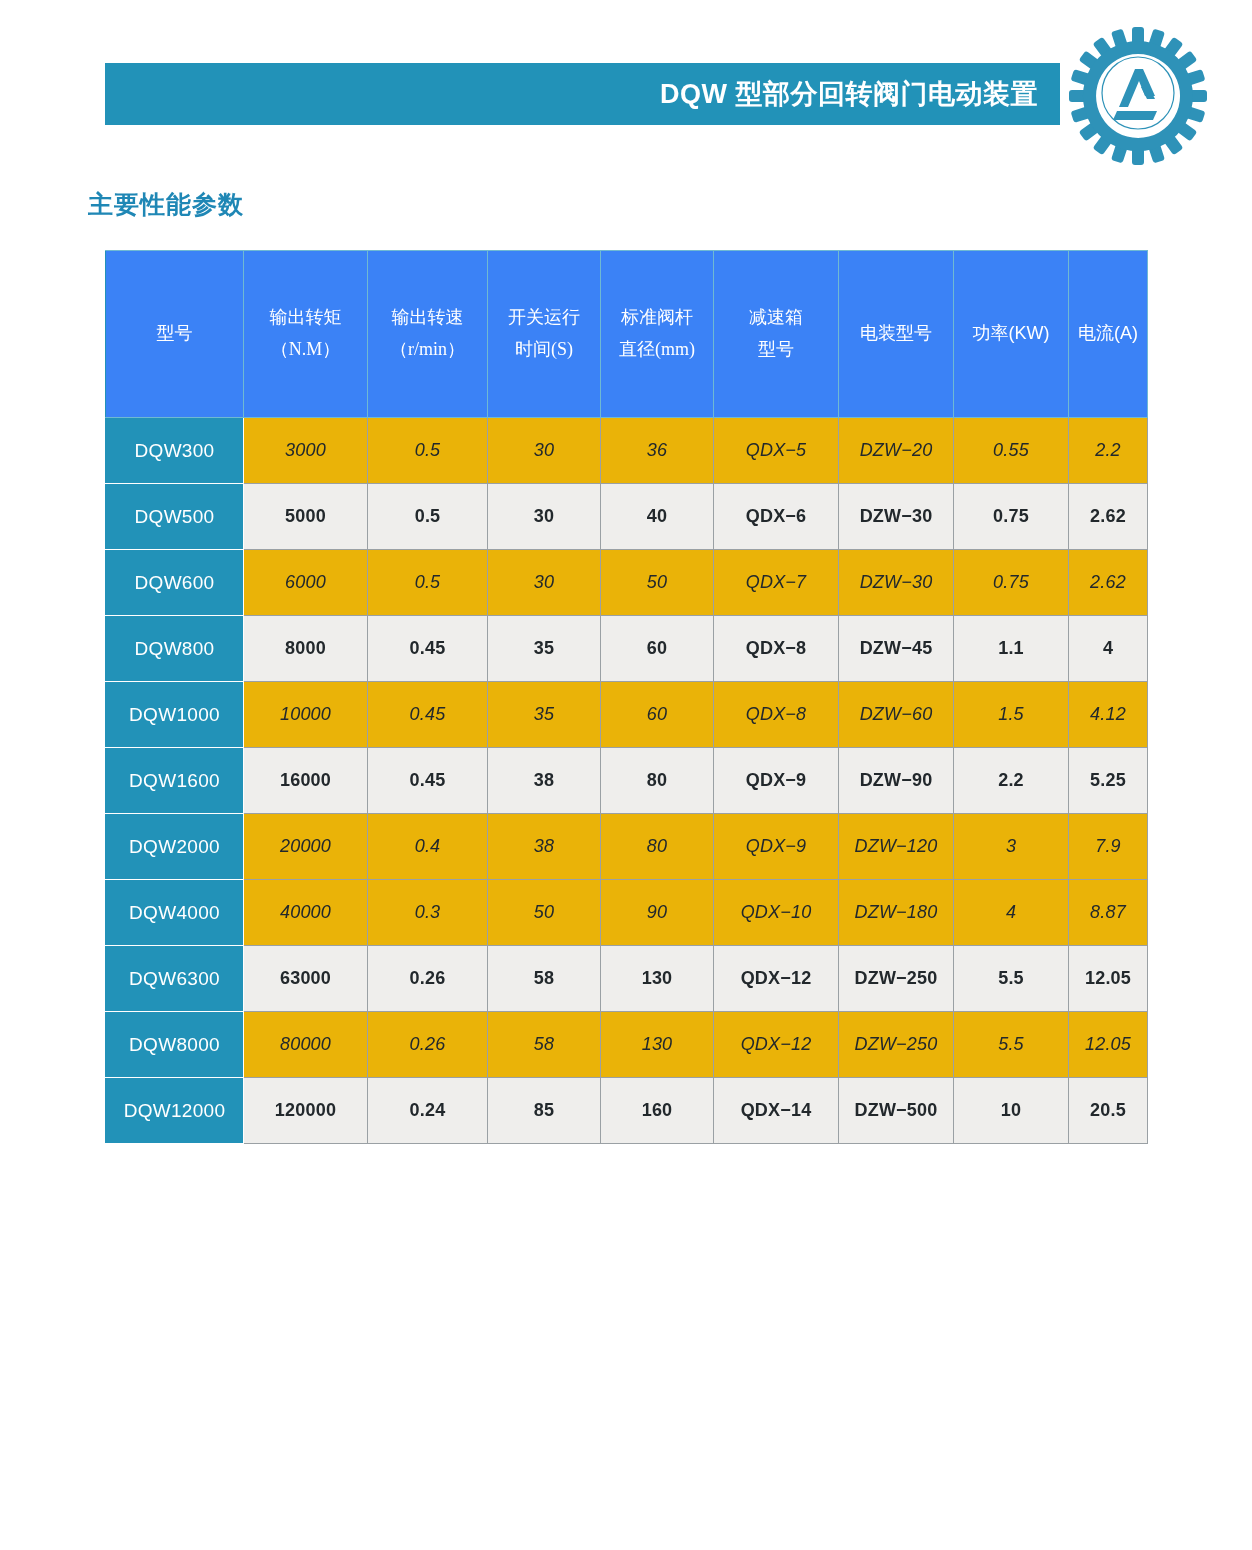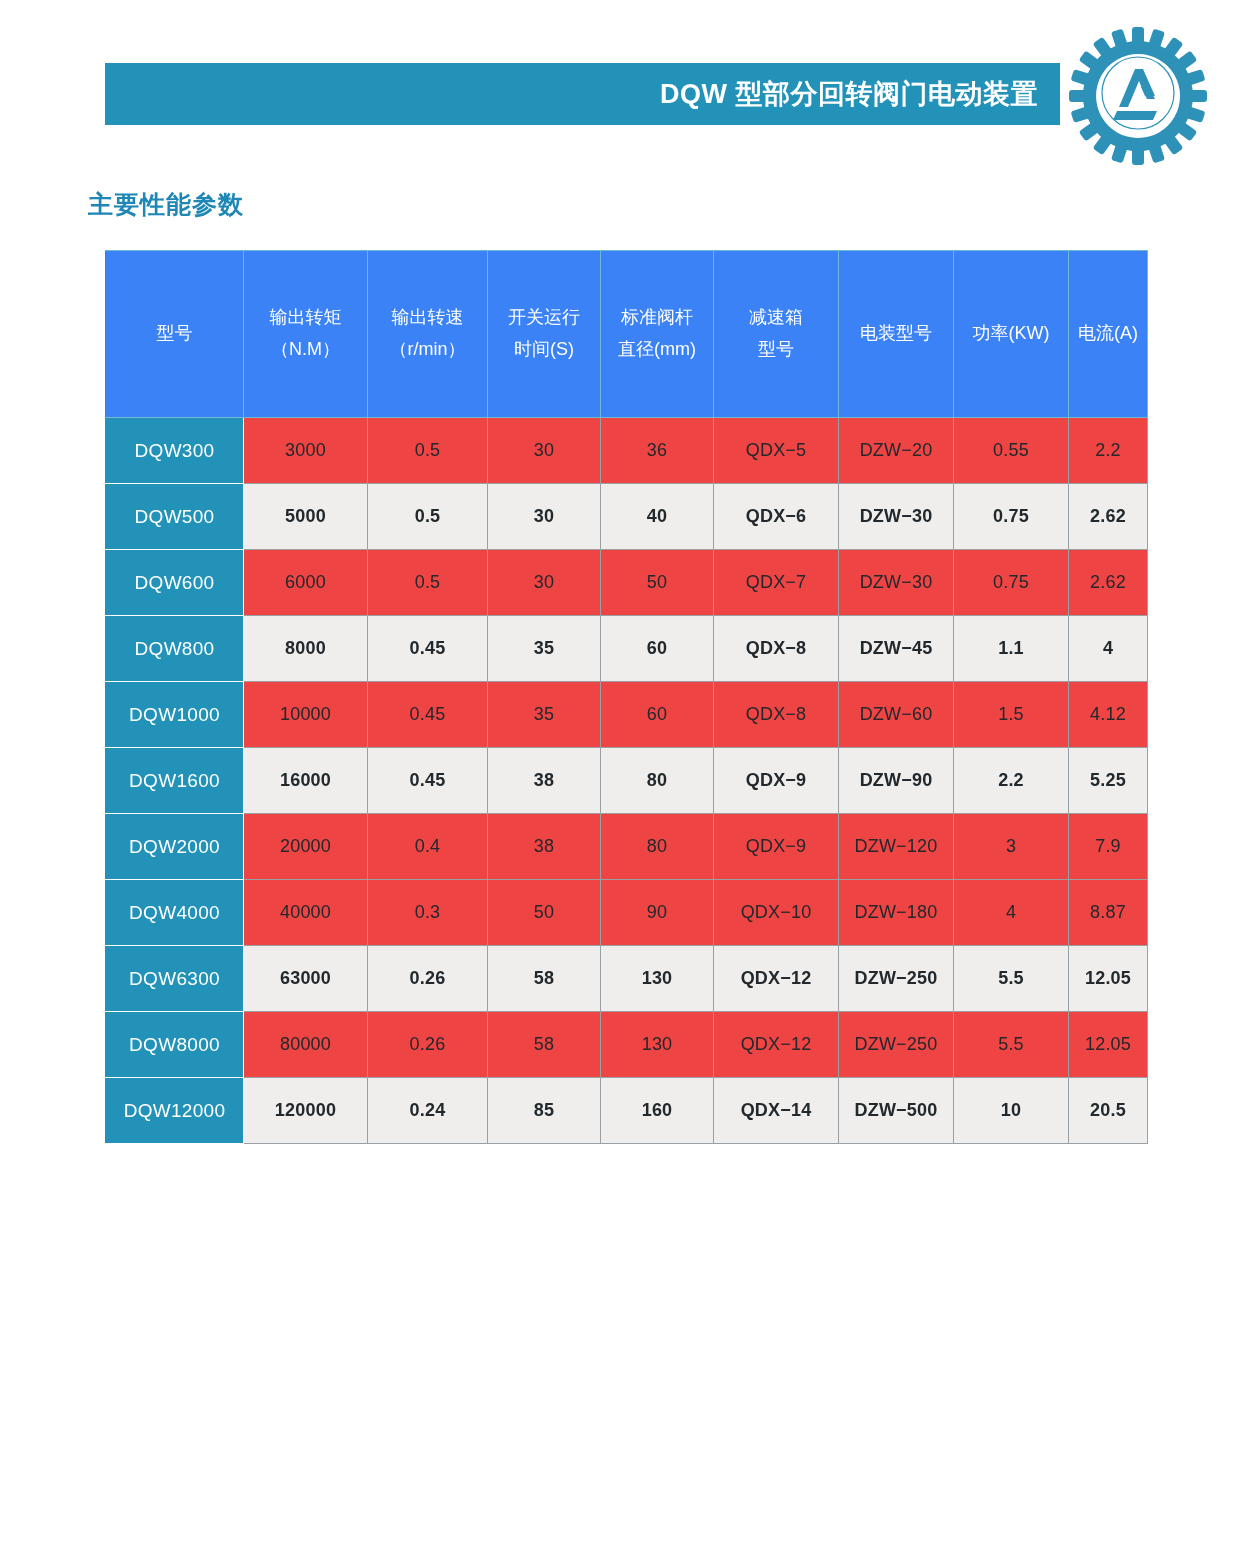--- a/index.html
+++ b/index.html
@@ -116,35 +116,35 @@
     border-color: #6fb9d2;
     height: 167px;
     font-weight: normal;
     font-size: 18px;
     line-height: 1.55;
   }
   table.spec thead th.model-head {
     border-left-color: #2292b8;
   }
   table.spec thead th .ln { display: block; }
-  table.spec thead th .ln + .ln { margin-top: 4px; }
+  table.spec thead th .ln + .ln { margin-top: 4px; font-family: Liberation Serif, serif; }
 
   
   table.spec td.model {
     background: #2292b8;
     color: #ffffff;
     font-size: 19px;
     border-color: #ffffff;
     border-left-color: #2292b8;
     letter-spacing: 0.3px;
   }
 
   table.spec tbody tr { height: 66px; }
 
-  table.spec tbody tr.odd td.data  { background: #ef4444; }
+  table.spec tbody tr.odd td.data  { background: #eab308; font-style: italic; }
   table.spec tbody tr.even td.data { background: #efeeec; font-weight: bold; }
 
   table.spec td.data { font-size: 18px; letter-spacing: 0.2px; }
 
   
   col.c0 { width: 138px; }
   col.c1 { width: 124px; }
   col.c2 { width: 120px; }
   col.c3 { width: 113px; }
   col.c4 { width: 113px; }

